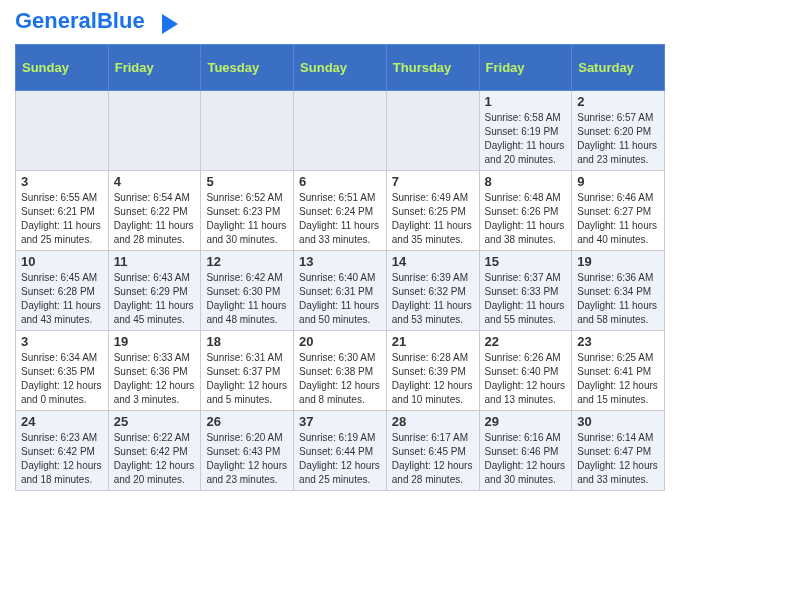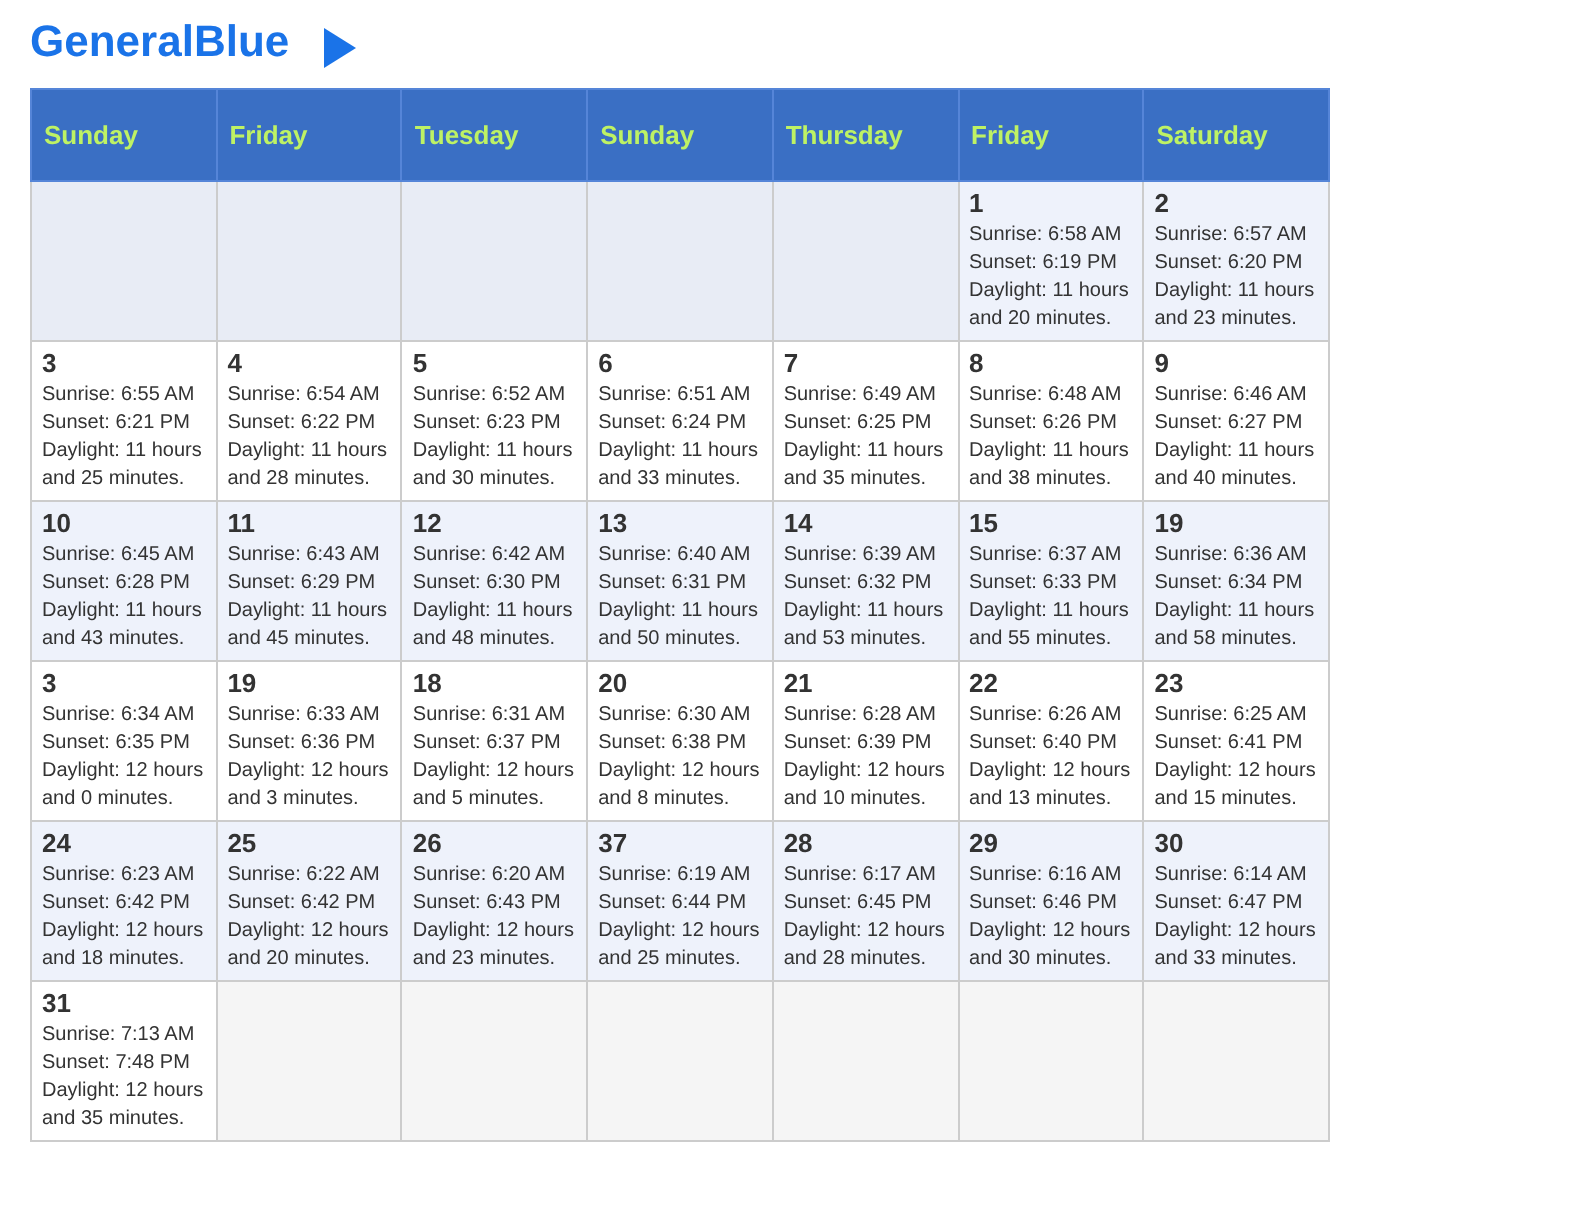--- a/index.html
+++ b/index.html
@@ -262,27 +262,15 @@
           </td>
           <td>
             <span class="day-number">29</span>
             <div class="day-info">Sunrise: 6:16 AM<br>Sunset: 6:46 PM<br>Daylight: 12 hours and 30 minutes.</div>
           </td>
           <td>
             <span class="day-number">30</span>
             <div class="day-info">Sunrise: 6:14 AM<br>Sunset: 6:47 PM<br>Daylight: 12 hours and 33 minutes.</div>
           </td>
         </tr>
-        <tr>
-          <td>
-            <span class="day-number">31</span>
-            <div class="day-info">Sunrise: 7:13 AM<br>Sunset: 7:48 PM<br>Daylight: 12 hours and 35 minutes.</div>
-          </td>
-          <td class="empty"></td>
-          <td class="empty"></td>
-          <td class="empty"></td>
-          <td class="empty"></td>
-          <td class="empty"></td>
-          <td class="empty"></td>
-        </tr>
       </tbody>
   </table>
 </div>
 
 </body></html>

